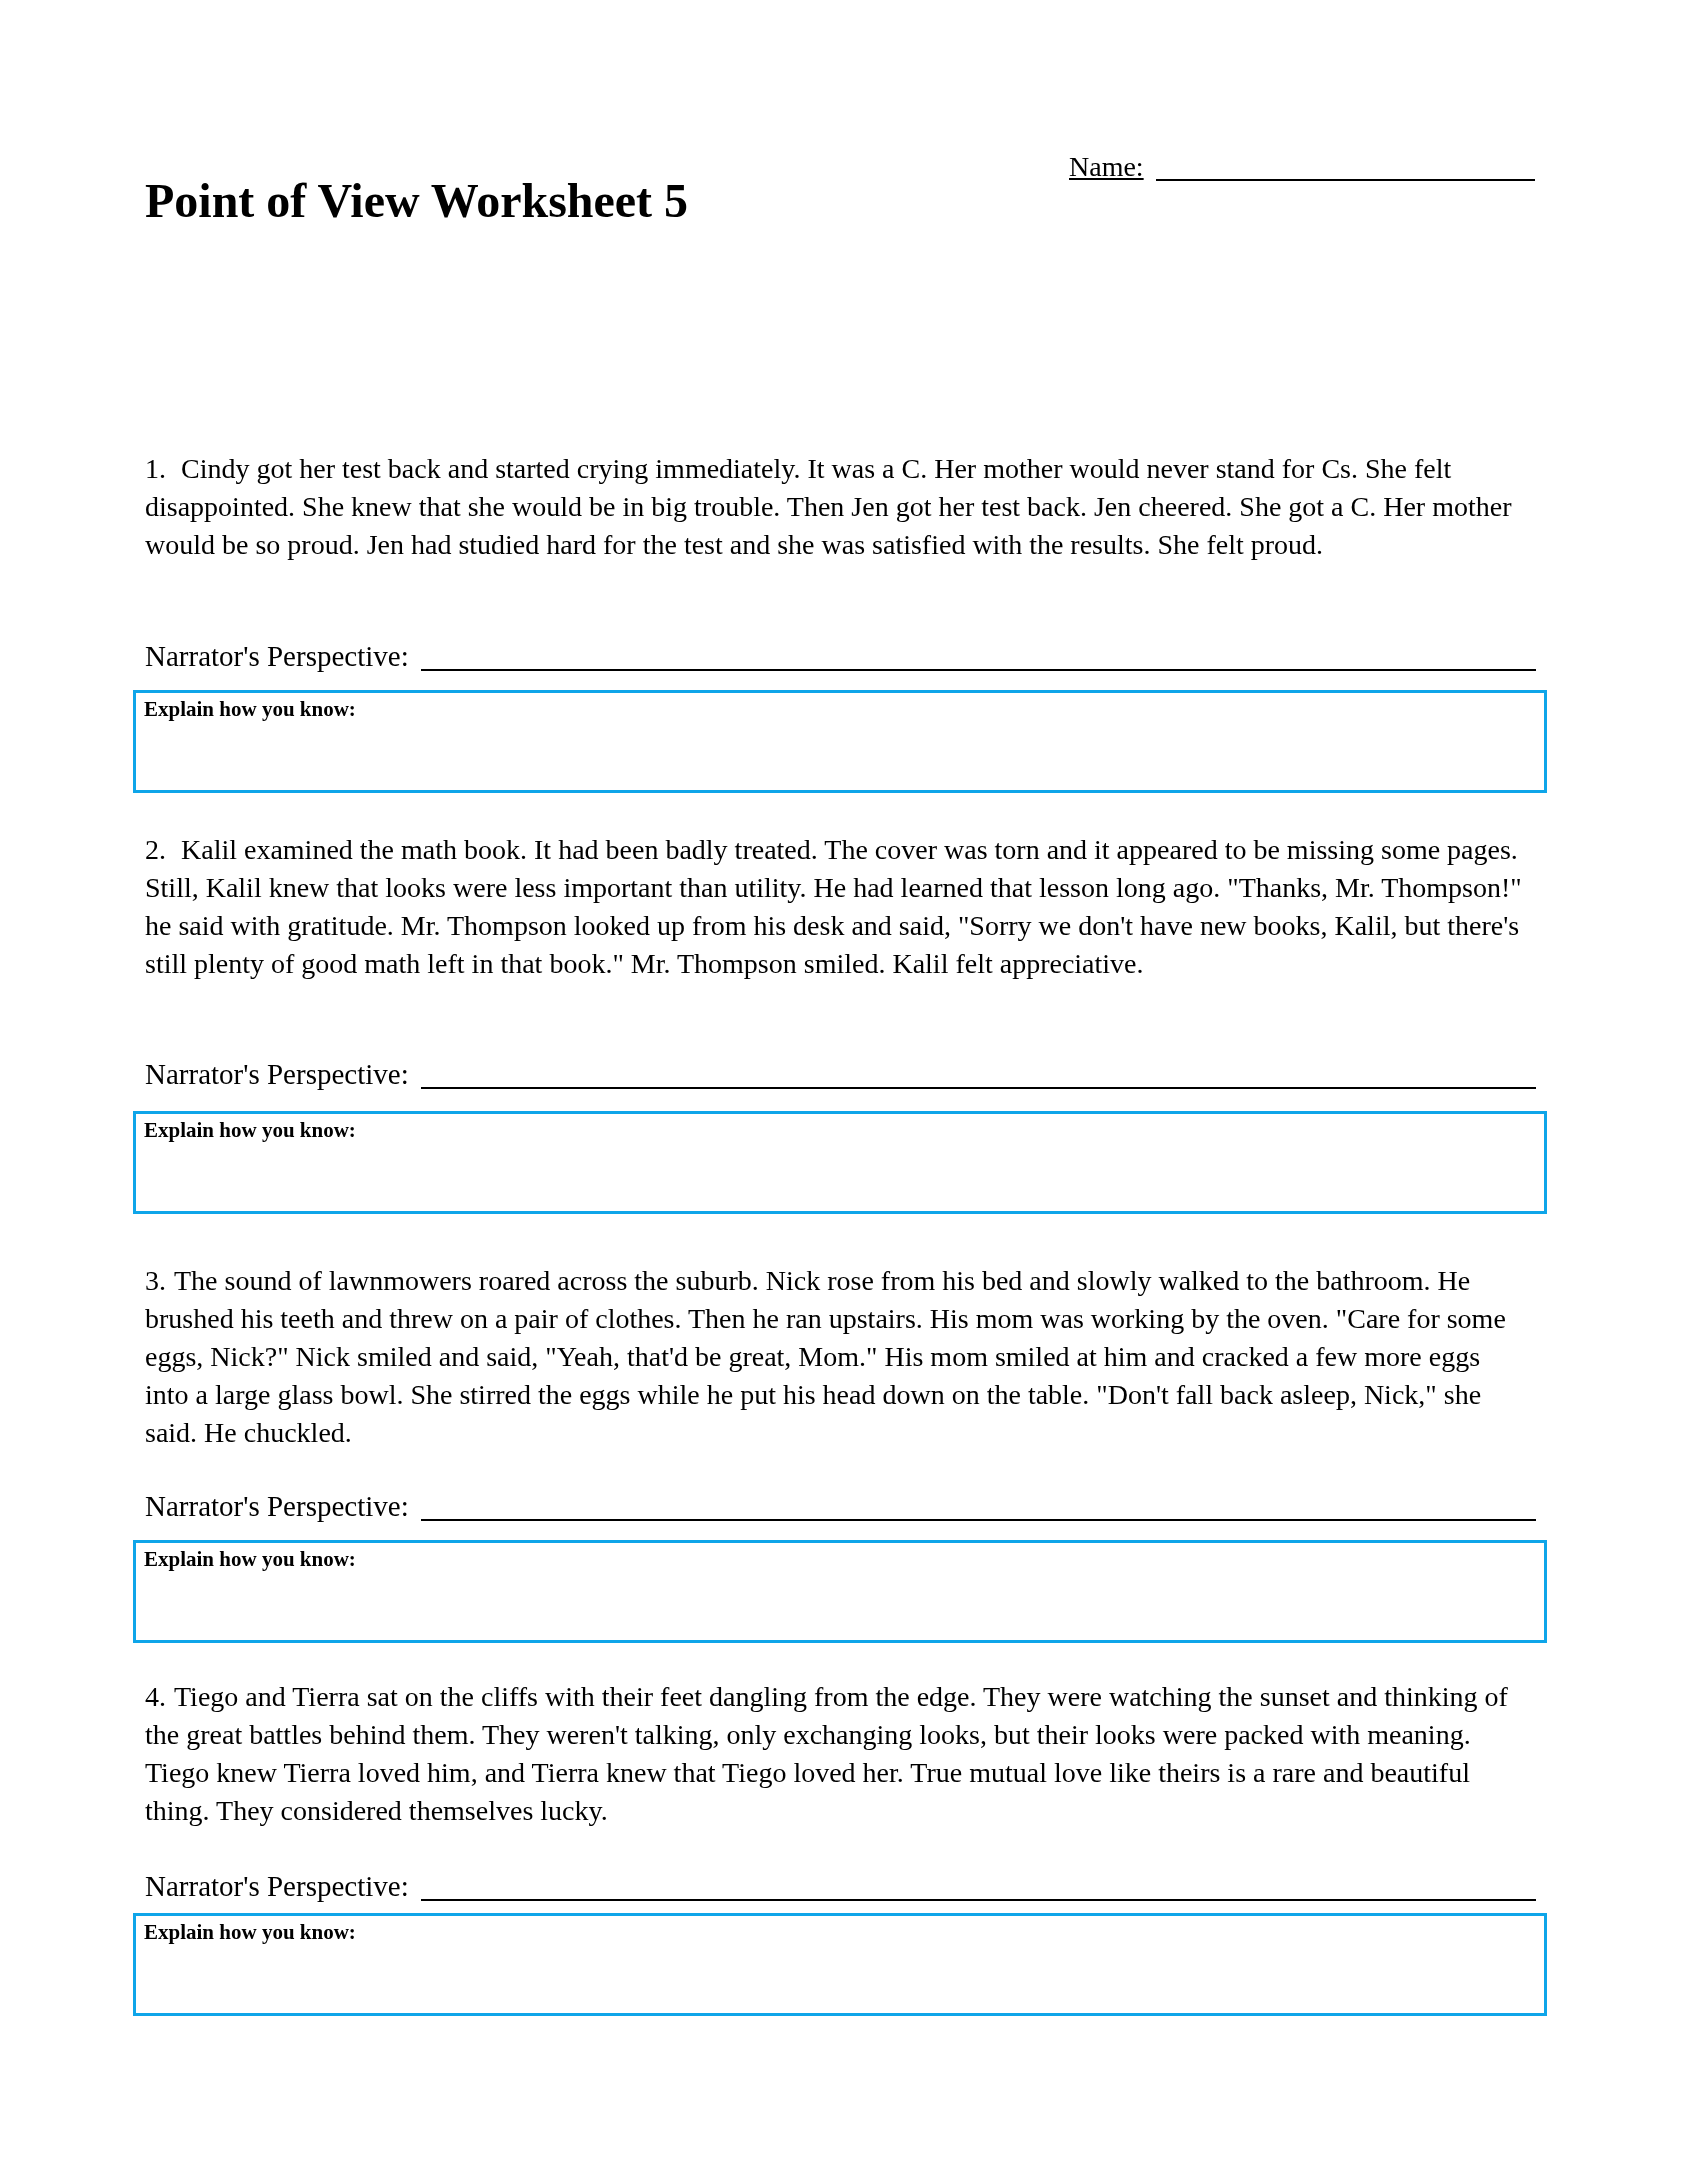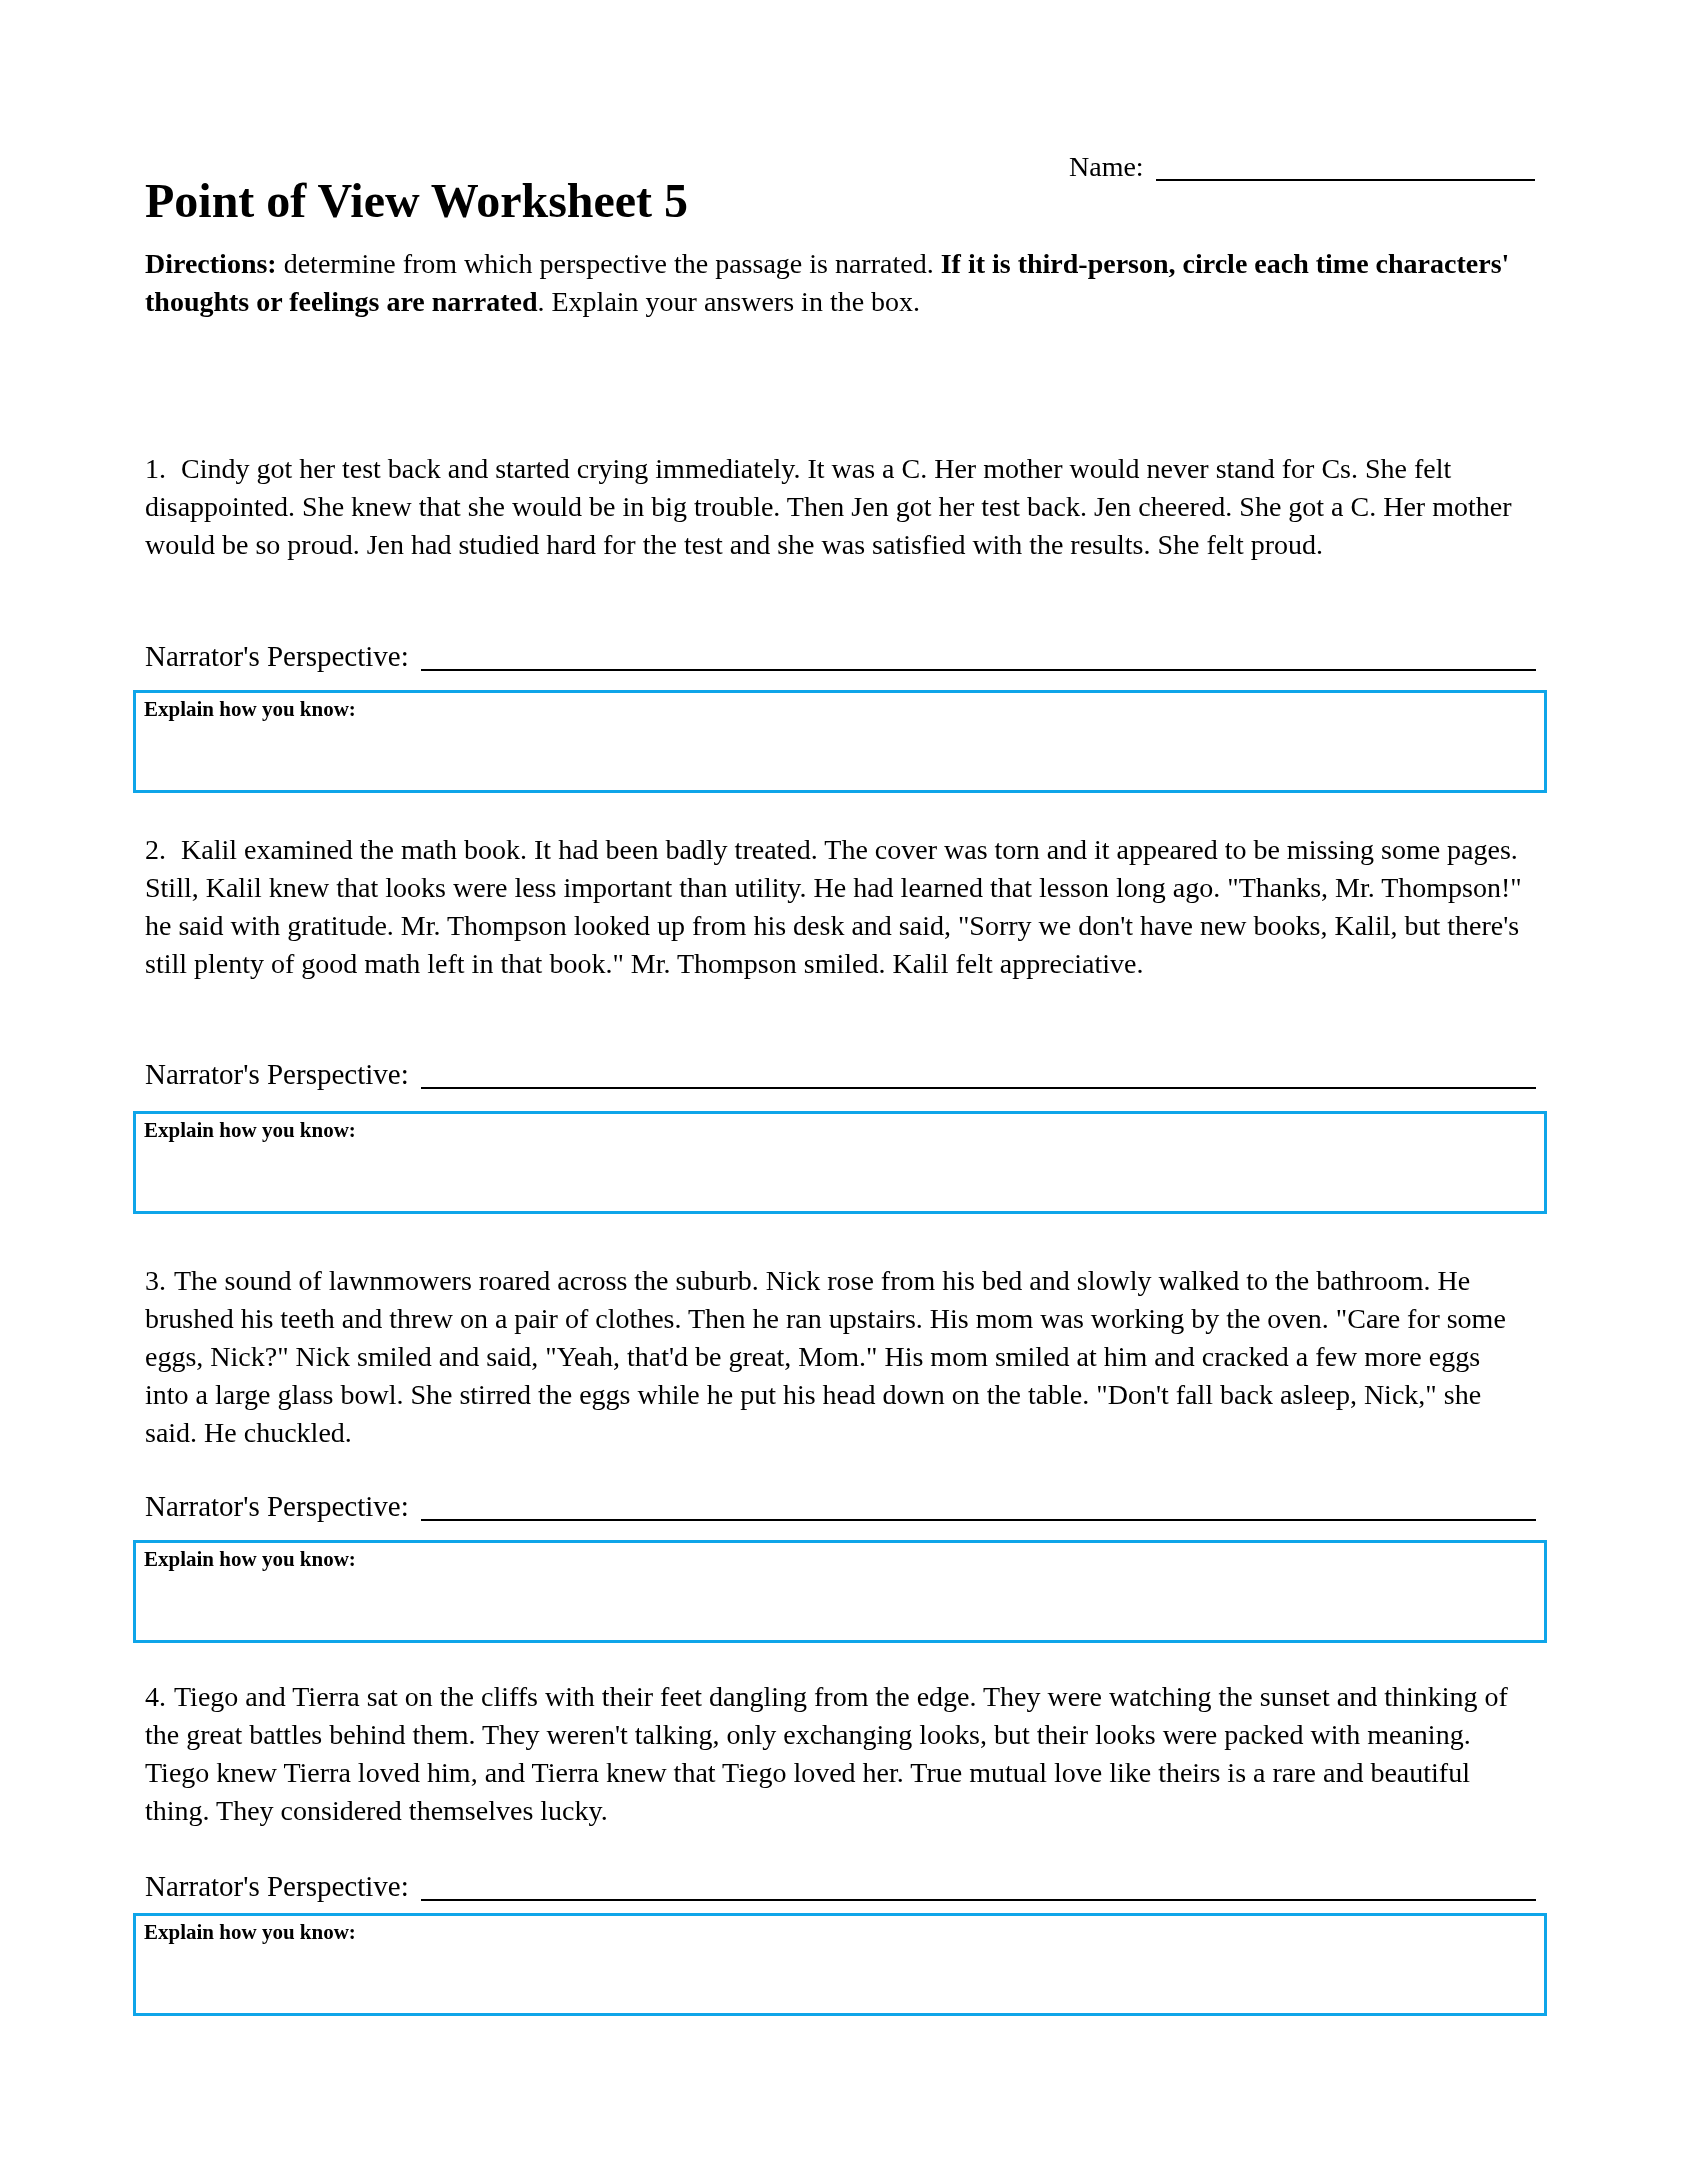--- a/index.html
+++ b/index.html
@@ -13,21 +13,21 @@
     width: 1683px; height: 2178px;
     background: #ffffff;
     overflow: hidden;
   }
   .abs { position: absolute; }
 
   
   .name-row {
     left: 1069px; top: 149px; width: 466px; height: 34px;
     display: flex; align-items: flex-end;
-    font-size: 28px; line-height: 32px;
+    font-size: 28px; line-height: 32px; text-decoration: underline;
   }
   .name-line {
     flex: 1; height: 0; margin-left: 12px; margin-bottom: 2px;
     border-bottom: 2px solid #000;
   }
   .title {
     left: 145px; top: 180px; margin: 0;
     font-size: 48px; line-height: 42px; font-weight: bold;
   }
 
@@ -81,21 +81,20 @@
 
 <div class="page">
 
   <div class="abs name-row">
     <span>Name:</span>
     <span class="name-line"></span>
   </div>
 
   <h1 class="abs title">Point of View Worksheet 5</h1>
 
-  <p class="abs directions"><b>Directions:</b><span> determine from which perspective the passage is narrated. </span><b>If it is third-person, circle each time characters' thoughts or feelings are narrated</b><span>. Explain your answers in the box.</span></p>
 
 
   <p class="abs passage" style="top:450px"><span class="qnum wide">1.</span><span>Cindy got her test back and started crying immediately. It was a C. Her mother would never stand for Cs. She felt disappointed. She knew that she would be in big trouble. Then Jen got her test back. Jen cheered. She got a C. Her mother would be so proud. Jen had studied hard for the test and she was satisfied with the results. She felt proud.</span></p>
   <div class="abs np-row" style="top:634px">
     <span>Narrator's Perspective:</span>
     <span class="np-line"></span>
   </div>
   <div class="abs explain-box" style="top:690px">
     <span class="explain-label">Explain how you know:</span>
   </div>

